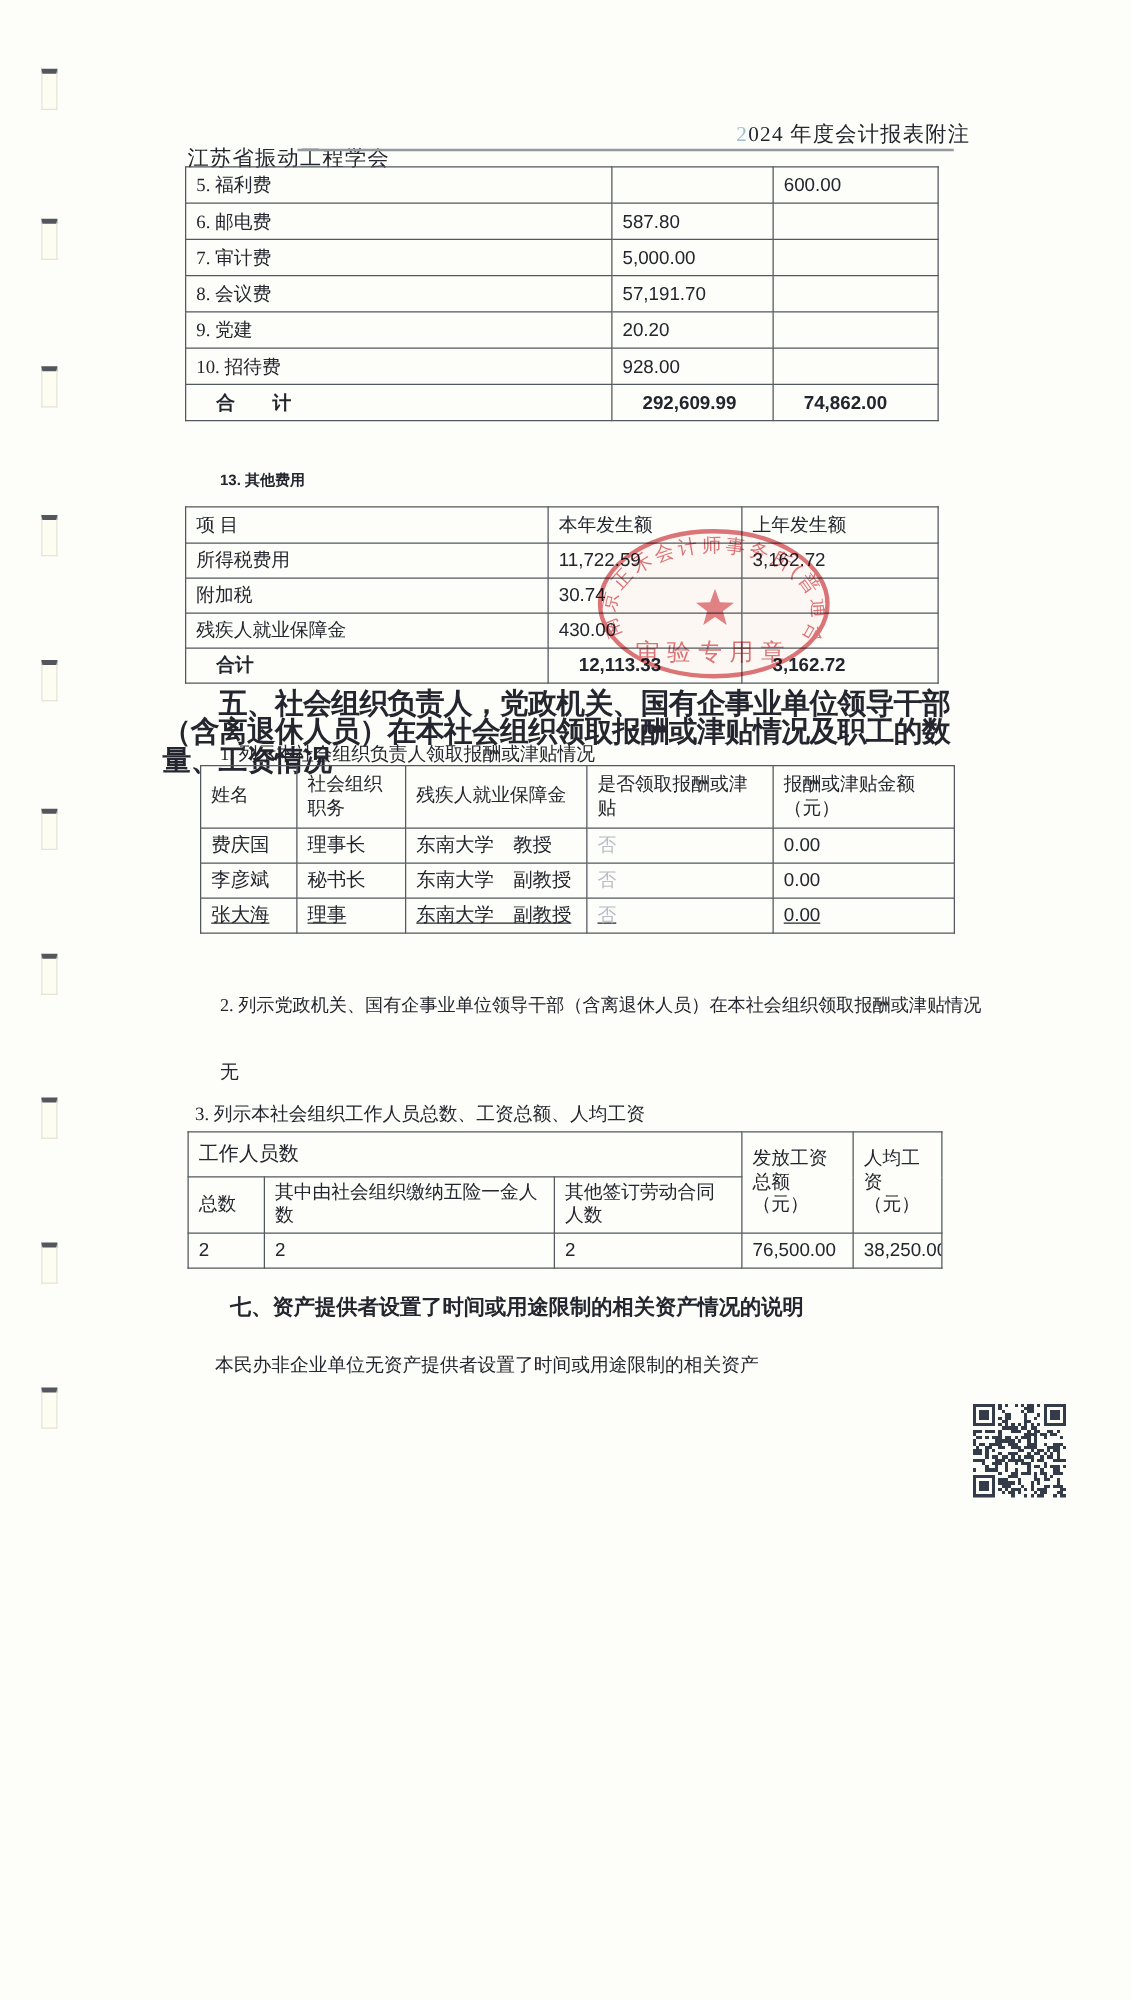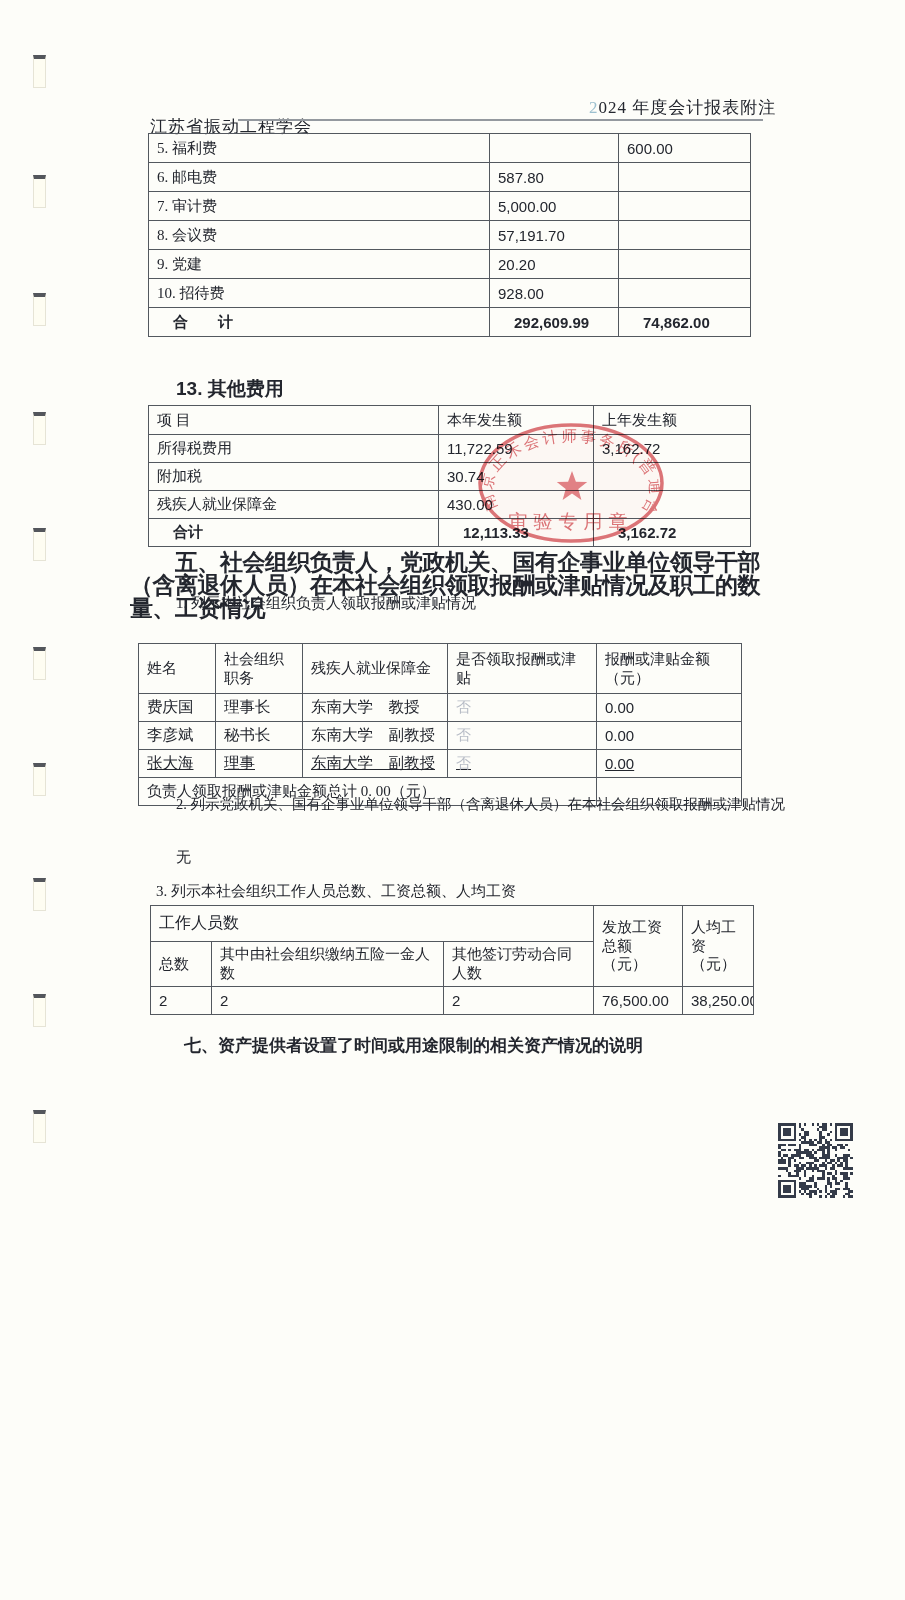--- a/index.html
+++ b/index.html
@@ -115,21 +115,21 @@
         <td class="val"></td>
       </tr>
       <tr class="tr-h total">
         <td class="lbl">合　　计</td>
         <td class="val">292,609.99</td>
         <td class="val">74,862.00</td>
       </tr>
     </tbody>
   </table>
 
-  <div class="abs sec-head" style="left:176px;top:376px;font-size:19px;">13. 其他费用</div>
+  <div class="abs sec-head" style="left:176px;top:376px;font-size:12px;">13. 其他费用</div>
 
   <table class="t" style="left:148px;top:405px;width:602px;">
     <colgroup>
         <col style="width:290px">
         <col style="width:155px">
         <col style="width:157px">
       </colgroup>
     <tbody>
       <tr class="tr-h">
         <th class="hdr-cell">项  目</th>
@@ -155,21 +155,21 @@
         <td class="center">合计</td>
         <td class="val">12,113.33</td>
         <td class="val">3,162.72</td>
       </tr>
     </tbody>
   </table>
 
   <div class="abs sec-head" style="left:130px;top:551px;width:655px;font-size:23px;line-height:23px;text-indent:45px;white-space:normal;letter-spacing:-0.5px;">五、社会组织负责人，党政机关、国有企事业单位领导干部（含离退休人员）在本社会组织领取报酬或津贴情况及职工的数量、工资情况</div>
   <div class="abs p15" style="left:176px;top:594px;">1. 列示本社会组织负责人领取报酬或津贴情况</div>
 
-  <table class="t" style="left:138px;top:612px;width:603px;margin-top:31px;">
+  <table class="t" style="left:160px;top:612px;width:603px;">
     <colgroup>
         <col style="width:77px">
         <col style="width:87px">
         <col style="width:145px">
         <col style="width:149px">
         <col style="width:145px">
       </colgroup>
     <tbody>
       <tr style="height:50px;">
         <th class="hd5">姓名</th>
@@ -192,24 +192,20 @@
         <td class="faint">否</td>
         <td class="val">0.00</td>
       </tr>
       <tr style="height:28px;text-decoration:underline;">
         <td class="lead-cell">张大海</td>
         <td class="lead-cell">理事</td>
         <td class="lead-cell">东南大学　副教授</td>
         <td class="faint">否</td>
         <td class="val">0.00</td>
       </tr>
-      <tr style="height:28px;">
-        <td colspan="4" class="center">负责人领取报酬或津贴金额总计 0. 00（元）</td>
-        <td></td>
-      </tr>
     </tbody>
   </table>
 
   <div class="abs" style="left:176px;top:795px;width:632px;font-size:14.5px;">2. 列示党政机关、国有企事业单位领导干部（含离退休人员）在本社会组织领取报酬或津贴情况</div>
   <div class="abs p15" style="left:176px;top:848px;">无</div>
   <div class="abs p15" style="left:156px;top:882px;">3. 列示本社会组织工作人员总数、工资总额、人均工资</div>
 
   <table class="t" style="left:150px;top:905px;width:603px;">
     <colgroup>
         <col style="width:61px">
@@ -233,20 +229,21 @@
         <td class="val">2</td>
         <td class="val">2</td>
         <td class="val">2</td>
         <td class="val">76,500.00</td>
         <td class="val">38,250.00</td>
       </tr>
     </tbody>
   </table>
 
   <div class="abs sec-head" style="left:184px;top:1034px;font-size:17px;">七、资产提供者设置了时间或用途限制的相关资产情况的说明</div>
+  <div class="abs p15" style="left:172px;top:1083px;">本民办非企业单位无资产提供者设置了时间或用途限制的相关资产</div>
 
   <svg class="abs stamp" style="left:460px;top:408px;width:225px;height:150px;" viewBox="460 408 225 150">
     <ellipse cx="571" cy="483" rx="91" ry="58" fill="rgba(235,115,125,0.05)" stroke="#d6565c" stroke-width="3.5"></ellipse>
     <path id="arcP" d="M 499 509 A 79 48 0 1 1 643 509" fill="none"></path>
     <text font-size="15.5" fill="#d6565c" font-family="Liberation Sans, sans-serif">
       <textPath href="#arcP" startOffset="2" textLength="272">南京正禾会计师事务所(普通合伙)</textPath>
     </text>
     <polygon points="572,471 575.9,481.7 587.2,482.1 578.3,489 581.4,499.9 572,493.6 562.6,499.9 565.7,489 556.8,482.1 568.1,481.7" fill="#dd666c"></polygon>
     <text x="571" y="528" text-anchor="middle" font-size="19" letter-spacing="6" fill="#d6565c" font-family="Liberation Sans, sans-serif">审验专用章</text>
   </svg>

